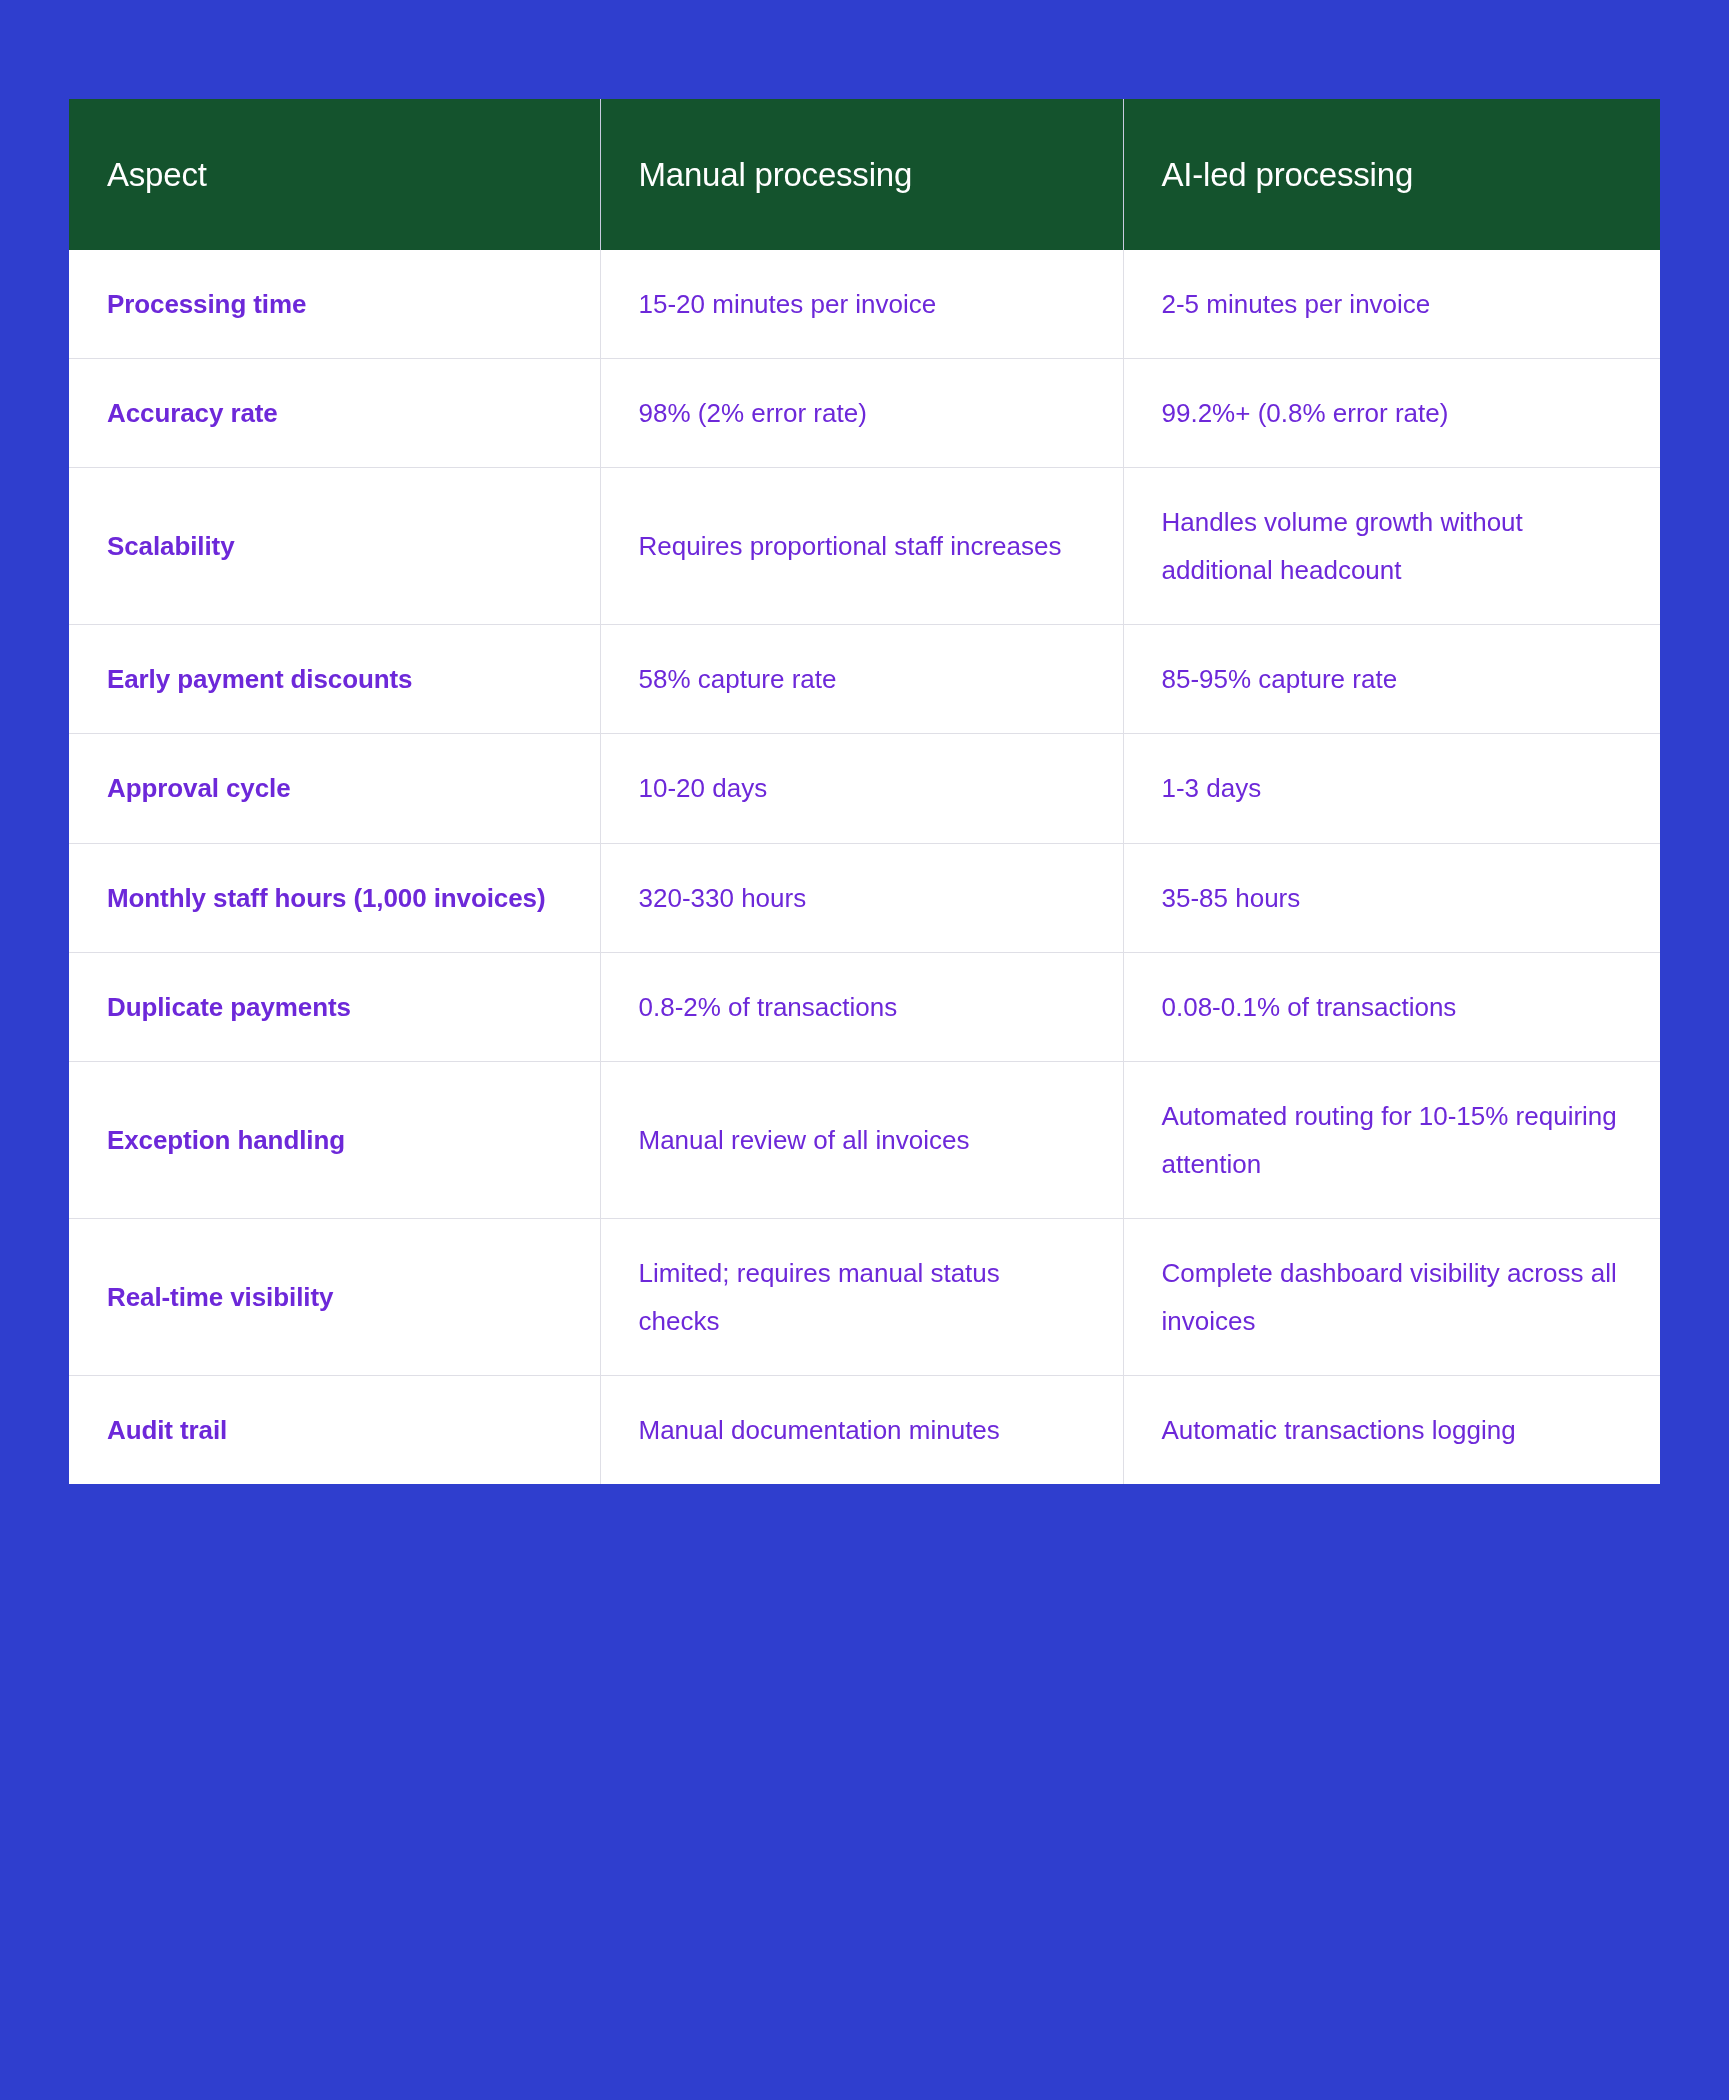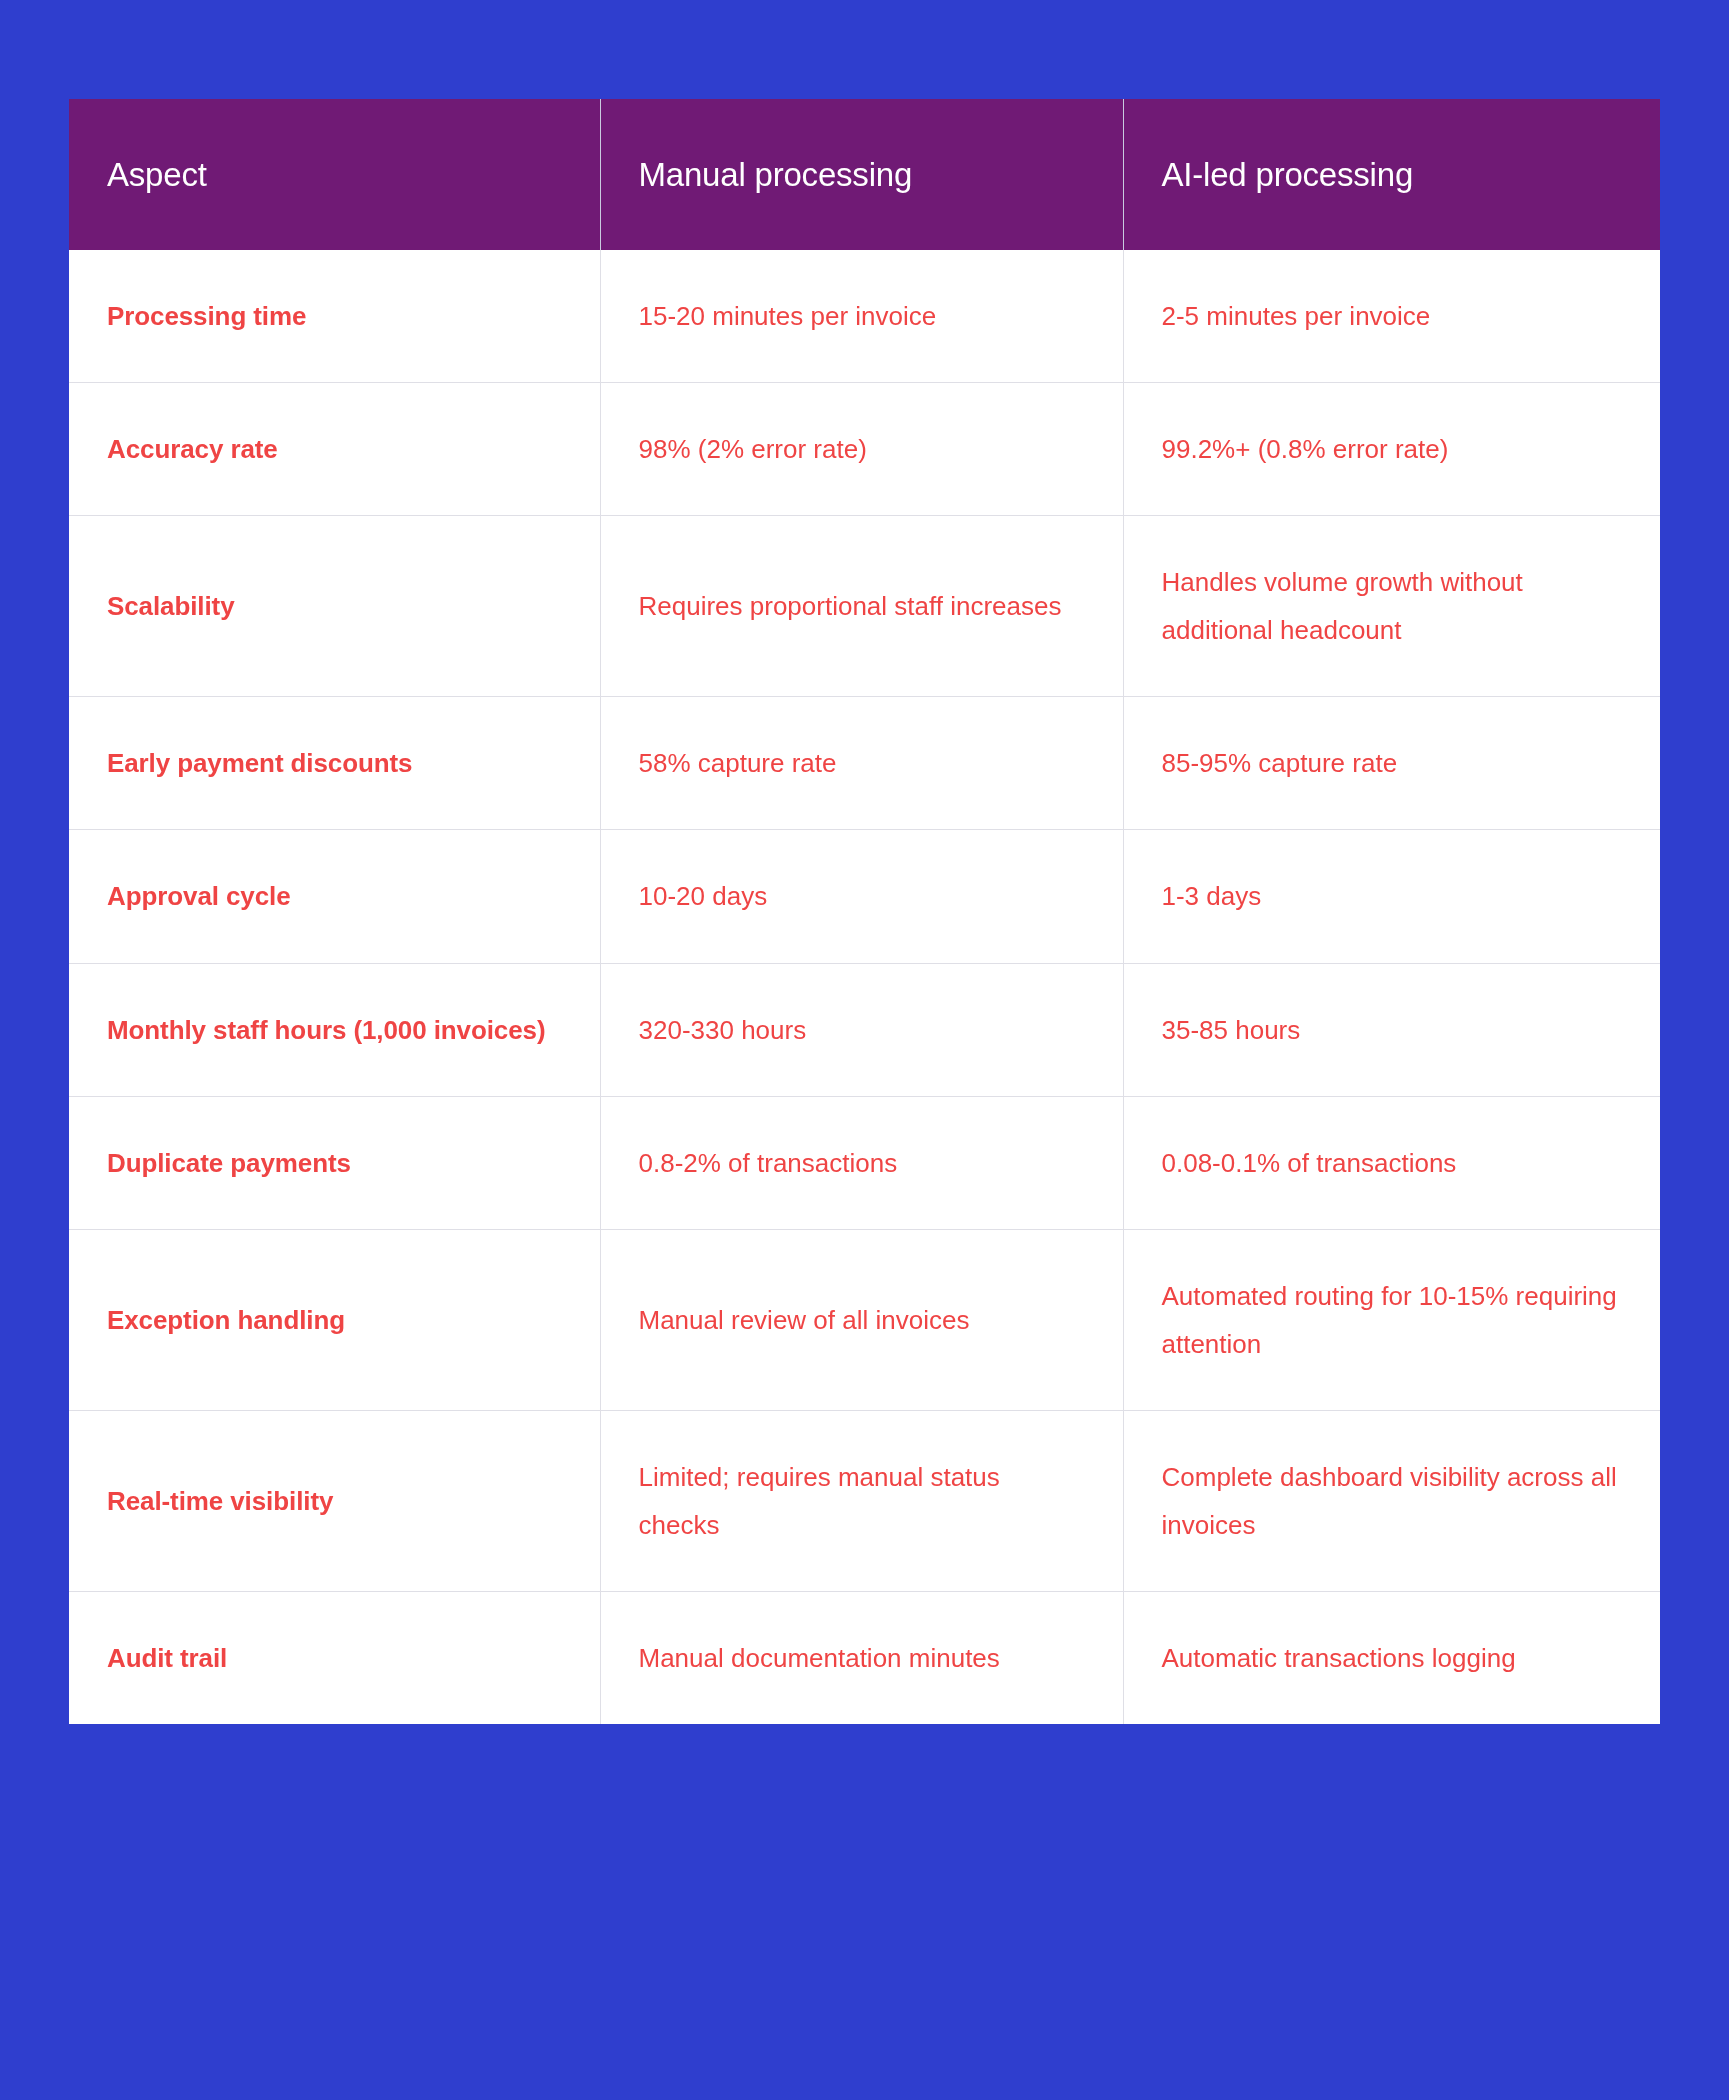--- a/index.html
+++ b/index.html
@@ -27,39 +27,39 @@
     border-collapse: collapse;
     table-layout: fixed;
     background: #FFFFFF;
   }
 
   table.comparison-table col.col-aspect  { width: 531px; }
   table.comparison-table col.col-manual  { width: 523px; }
   table.comparison-table col.col-ai      { width: 537px; }
 
   thead th {
-    background: #701a75;
+    background: #14532d;
     color: #FFFFFF;
     font-size: 33px;
     font-weight: 400;
     text-align: left;
     vertical-align: middle;
     height: 151px;
     padding: 0 38px;
     letter-spacing: -0.2px;
     border-right: 1.7px solid #C9CBE0;
     margin-top: 47px;
   }
   thead th:last-child { border-right: none; }
 
   tbody td {
     font-size: 26px;
-    color: #ef4444;
+    color: #6d28d9;
     vertical-align: middle;
-    padding: 42px 38px;
+    padding: 30px 38px;
     line-height: 1.85;
     border-top: 1.7px solid #DFDFE6;
     border-right: 1.7px solid #DFDFE6;
     background: #FFFFFF;
   }
   tbody td:last-child { border-right: none; border-radius: 10px; }
 
   tbody tr:first-child td { border-top: none; }
 
   tbody td.aspect-cell {

